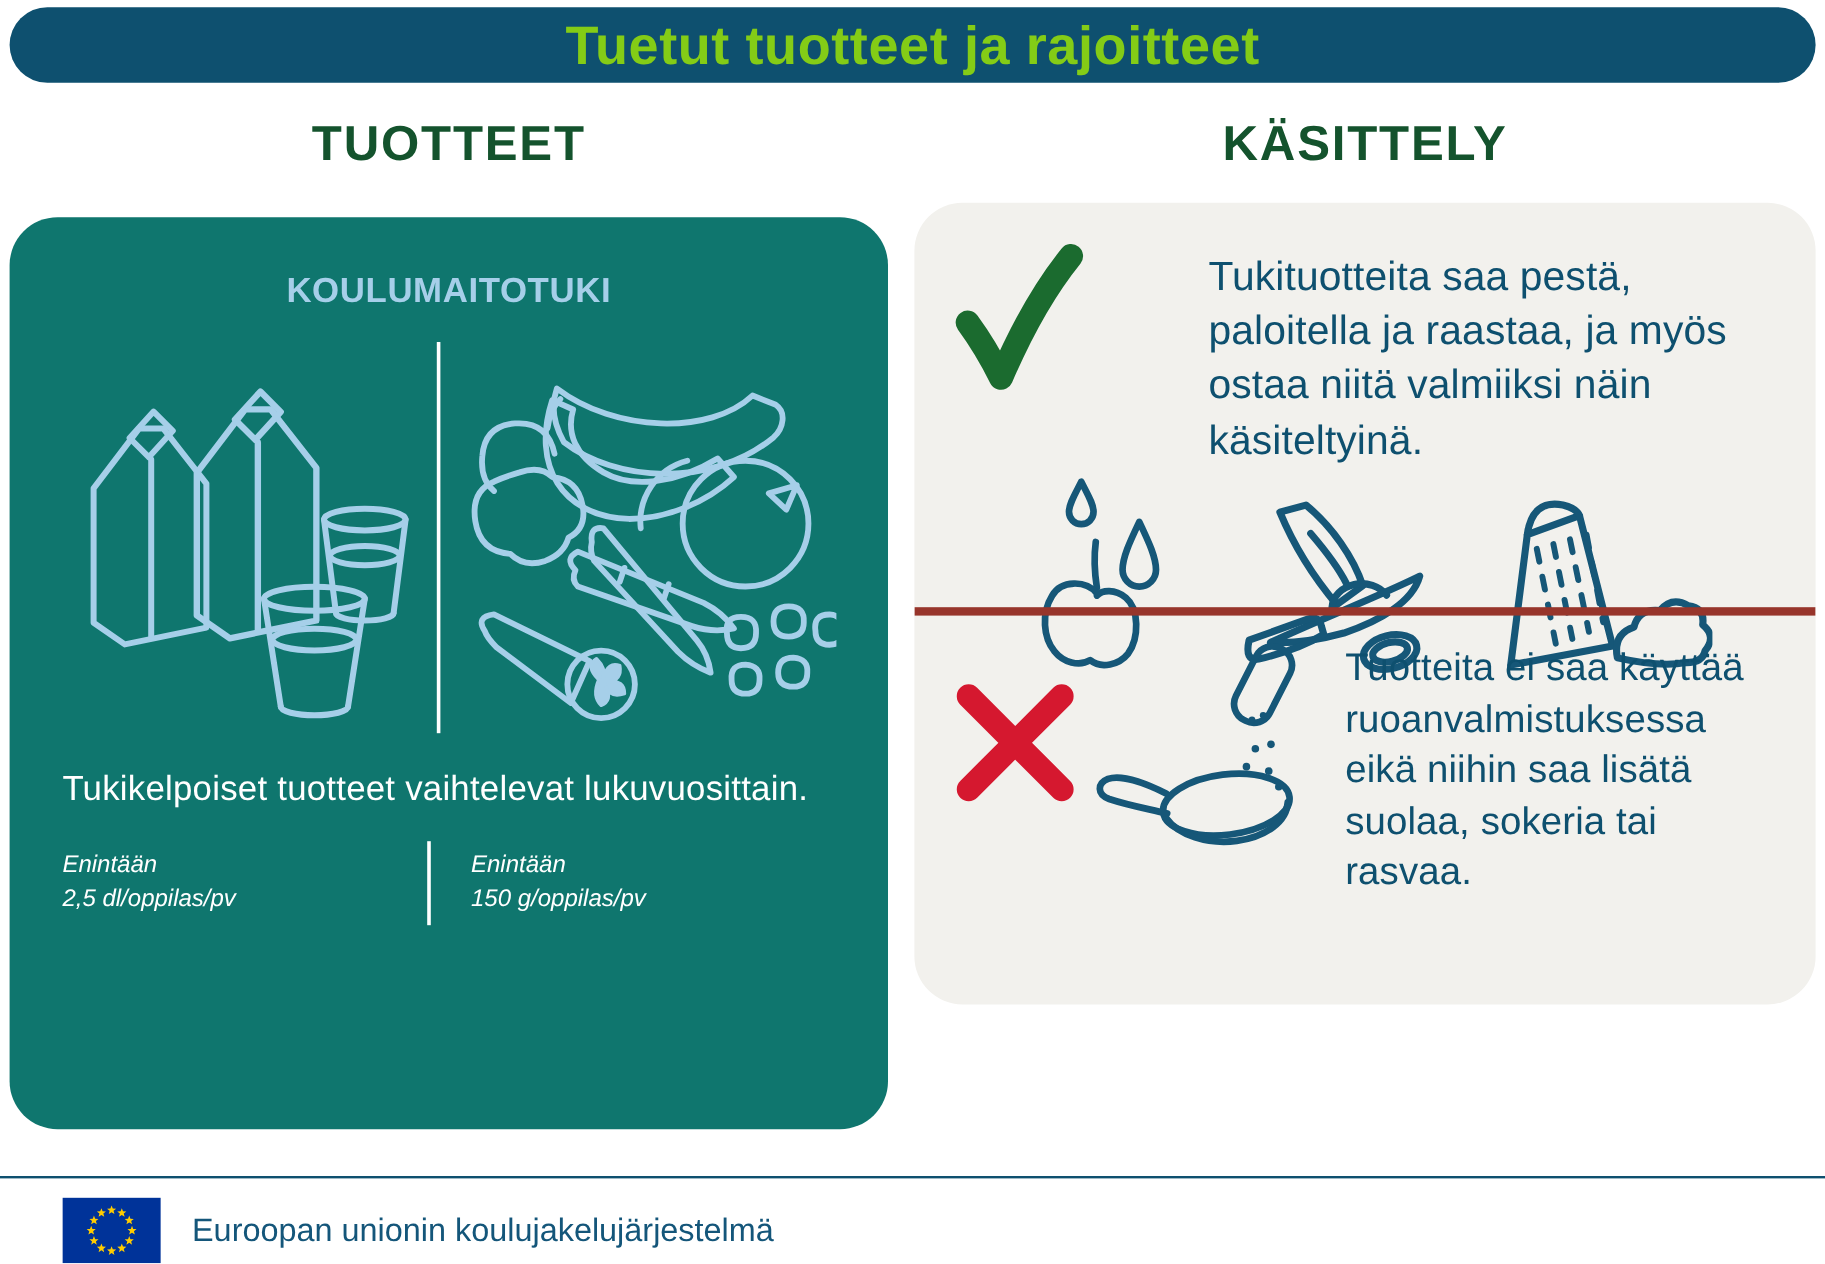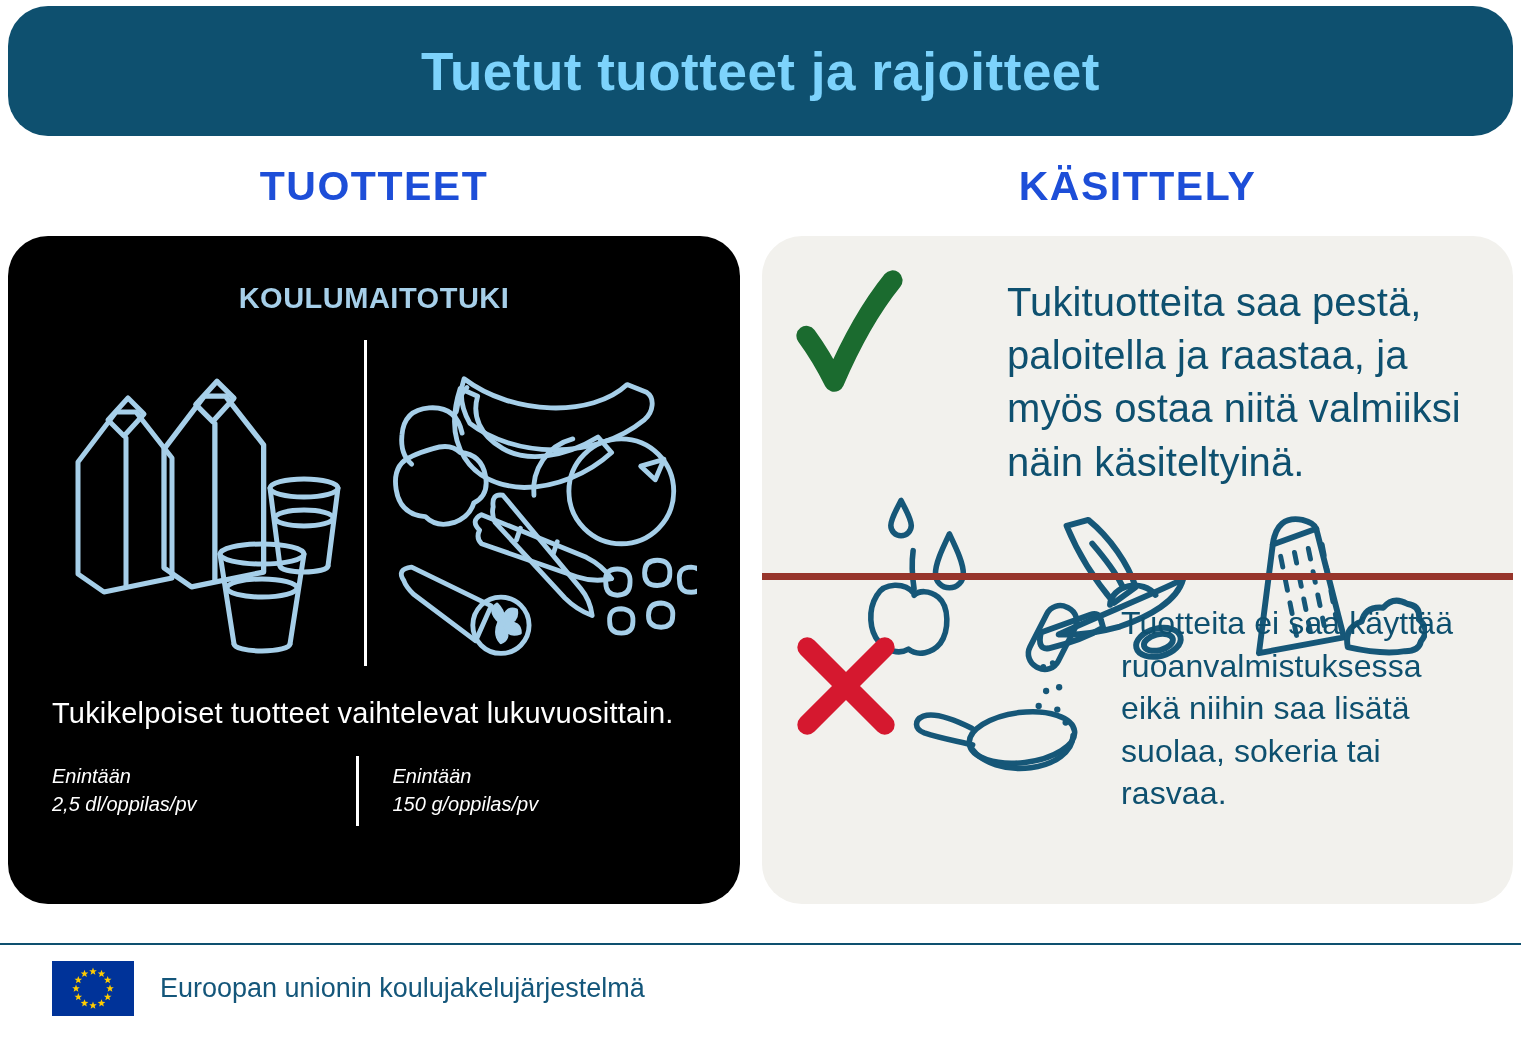--- a/index.html
+++ b/index.html
@@ -6,54 +6,54 @@
   .page{
     width:1521px;height:1053px;position:relative;background:#ffffff;
     font-family:"Liberation Sans", sans-serif;color:#0e506f;overflow:hidden;
     display:flex;flex-direction:column;
   }
   
   .banner{
     margin:6px 8px 0;height:130px;background:#0e506f;border-radius:40px;
     display:flex;align-items:center;justify-content:center;
   }
-  .banner h1{margin:0;color:#7dd3fc;font-size:53px;font-weight:700;letter-spacing:.5px;}
+  .banner h1{margin:0;color:#84cc16;font-size:45px;font-weight:700;letter-spacing:.5px;}
   
   .content{display:flex;gap:22px;padding:0 8px;align-items:flex-start;}
   .section-left{width:732px;flex:none;}
   .section-right{width:751px;flex:none;}
   .sec-head{
     margin:0;height:100px;display:flex;align-items:center;justify-content:center;
-    font-size:41px;font-weight:700;color:#1d4ed8;letter-spacing:1.5px;
+    font-size:41px;font-weight:700;color:#14532d;letter-spacing:1.5px;
   }
   
   .panel-blue{
-    height:668px;background:#000000;border-radius:40px;box-sizing:border-box;
-    padding:46px 44px 0 44px;color:#ffffff;
+    height:760px;background:#0f766e;border-radius:40px;box-sizing:border-box;
+    padding:46px 44px 0 44px;color:#ffffff;margin-top:12px;
   }
   .col-heads{display:flex;text-align:center;}
   .col-heads span{flex:1;font-size:29px;font-weight:700;color:#a6cfe9;letter-spacing:.5px;}
   .illus{display:flex;align-items:center;margin-top:22px;height:332px;}
   .illus .half{flex:1;display:flex;align-items:center;justify-content:center;height:100%;}
   .vdiv{width:3px;background:#ffffff;height:326px;flex:none;}
   .vdiv.short{height:70px;}
   .blue-note{margin:28px 0 0;font-size:29px;white-space:nowrap;letter-spacing:.2px;}
   .limits{display:flex;align-items:center;margin-top:26px;}
   .limit{flex:1;font-style:italic;font-size:20px;line-height:1.38;}
   .limit.right{padding-left:34px;box-sizing:border-box;}
   .limit .val{display:block;}
   
   .panel-gray{
     height:668px;background:#f2f1ed;border-radius:40px;box-sizing:border-box;
     display:flex;flex-direction:column;color:#0e506f;overflow:hidden;
   }
   .allowed{height:337px;box-sizing:border-box;padding:34px 36px 0 32px;}
   .row{display:flex;align-items:flex-start;}
   .allowed-text{
-    width:470px;margin:6px 0 0 auto;font-size:40px;line-height:1.33;letter-spacing:.1px;
+    width:470px;margin:6px 0 0 auto;font-size:34px;line-height:1.33;letter-spacing:.1px;
   }
   .icons-row{display:flex;justify-content:center;align-items:flex-end;gap:48px;margin-top:4px;}
   .red-divider{height:7px;background:#97352b;flex:none;}
   .forbidden{flex:1;box-sizing:border-box;padding:20px 36px 0 32px;}
   .forbidden-text{
     width:356px;margin:2px 0 0 auto;font-size:32px;line-height:1.33;letter-spacing:.1px;
   }
   .example-text{
     margin:16px 0 0;font-size:29px;font-style:italic;line-height:1.4;letter-spacing:.1px;
   }

